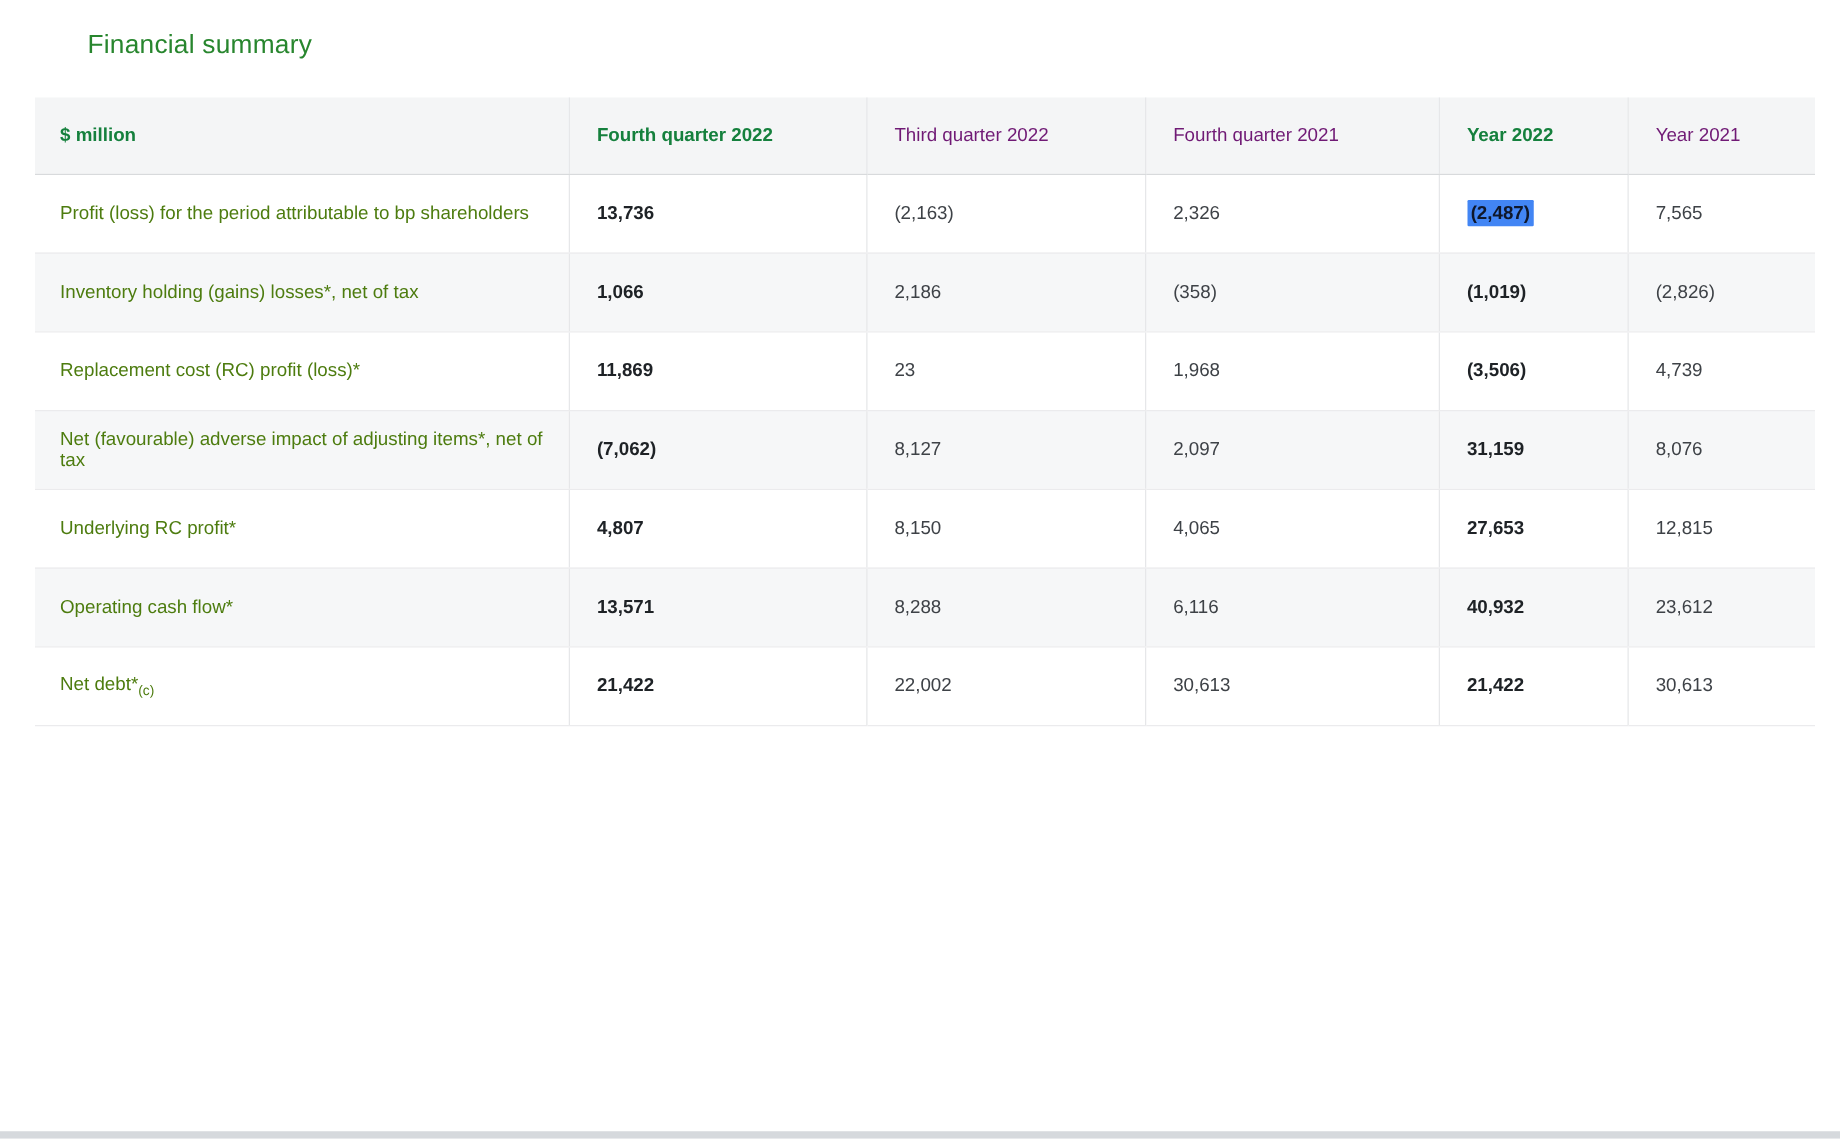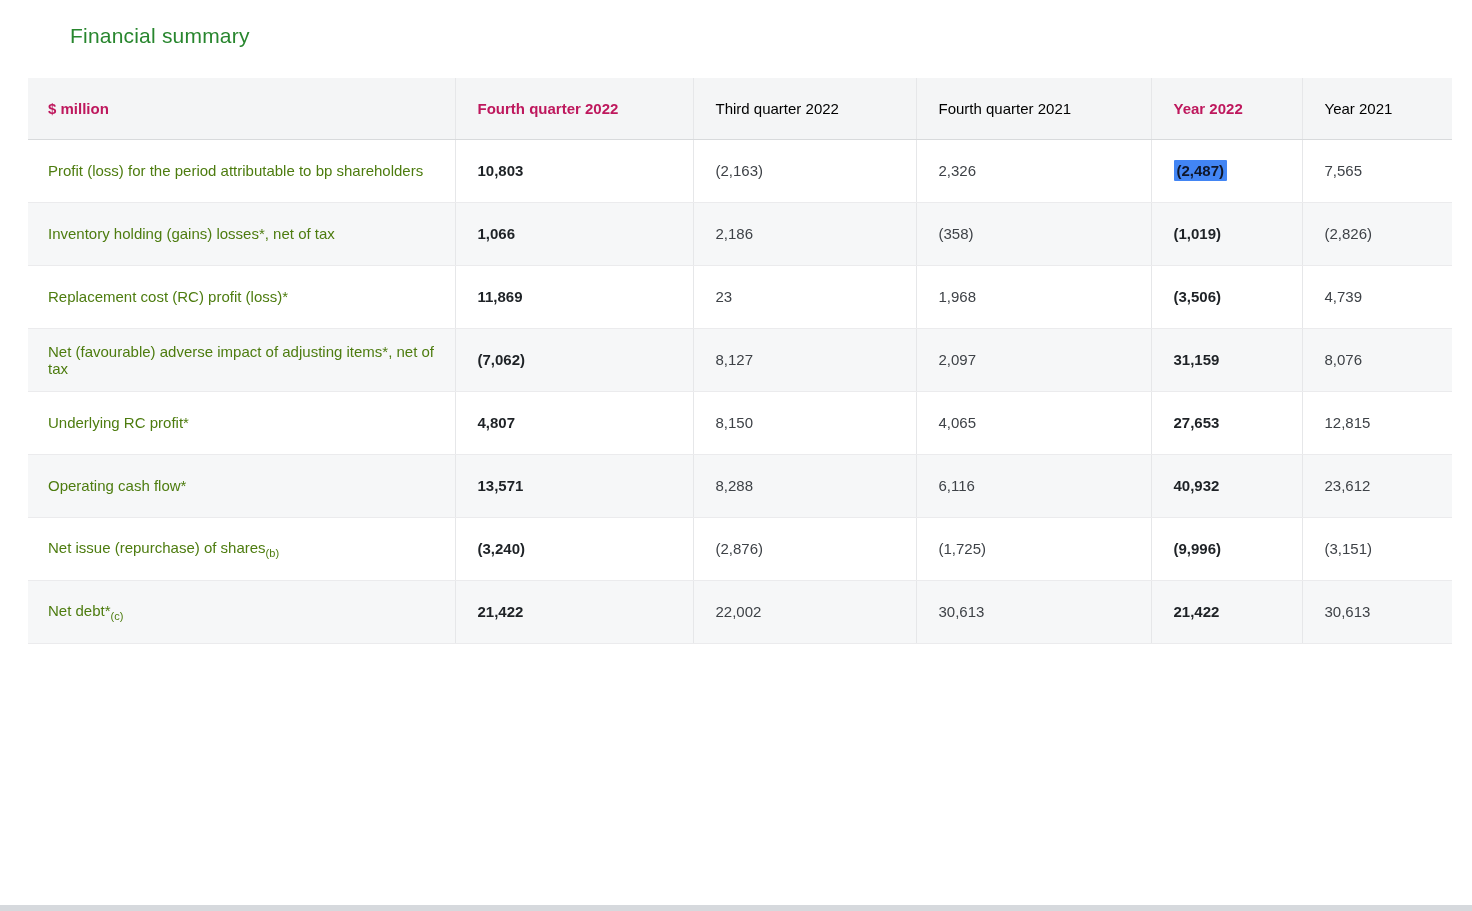--- a/index.html
+++ b/index.html
@@ -17,24 +17,24 @@
   table.fin { border-collapse: collapse; table-layout: fixed; width: 1424px; }
   col.c-label { width: 427px; }
   col.c-q1 { width: 238px; }
   col.c-q2 { width: 223px; }
   col.c-q3 { width: 235px; }
   col.c-y1 { width: 151px; }
   col.c-y2 { width: 150px; }
 
   table.fin th {
     height: 61px; background: #f4f5f6; text-align: left;
-    font-size: 15px; font-weight: normal; color: #000000;
+    font-size: 15px; font-weight: normal; color: #701a75;
     border-bottom: 1px solid #d8dadc; padding-left: 22px;
   }
-  table.fin th.b { font-weight: bold; color: #be185d; }
+  table.fin th.b { font-weight: bold; color: #15803d; }
   table.fin th:first-child { padding-left: 20px; }
   table.fin th:not(:first-child), table.fin td:not(:first-child) { border-left: 1px solid #e6e7e9; }
 
   table.fin td {
     height: 63px; font-size: 15px; color: #3e4247;
     border-bottom: 1px solid #ebebed; padding-left: 22px;
     background: #ffffff; vertical-align: middle;
   }
   table.fin td:first-child { padding-left: 20px; color: #4d7c0f; }
   table.fin tbody tr:nth-child(even) td { background: #f6f7f8; }
@@ -76,21 +76,21 @@
         <th class="b">Fourth quarter 2022</th>
             <th>Third quarter 2022</th>
             <th>Fourth quarter 2021</th>
             <th class="b">Year 2022</th>
             <th>Year 2021</th>
           </tr>
       </thead>
       <tbody id="table-body">
           <tr>
             <td><span>Profit (loss) for the period attributable to bp shareholders</span></td>
-            <td class="b"><span>10,803</span></td>
+            <td class="b"><span>13,736</span></td>
             <td><span>(2,163)</span></td>
             <td><span>2,326</span></td>
             <td class="b"><span class="selected" style="background: rgb(66, 133, 244);">(2,487)</span></td>
             <td><span>7,565</span></td>
           </tr>
           <tr>
             <td><span>Inventory holding (gains) losses*, net of tax</span></td>
             <td class="b"><span>1,066</span></td>
             <td><span>2,186</span></td>
             <td><span>(358)</span></td>
@@ -123,28 +123,20 @@
           </tr>
           <tr>
             <td><span>Operating cash flow*</span></td>
             <td class="b"><span>13,571</span></td>
             <td><span>8,288</span></td>
             <td><span>6,116</span></td>
             <td class="b"><span>40,932</span></td>
             <td><span>23,612</span></td>
           </tr>
           <tr>
-            <td><span>Net issue (repurchase) of shares</span><span class="sub">(b)</span></td>
-            <td class="b"><span>(3,240)</span></td>
-            <td><span>(2,876)</span></td>
-            <td><span>(1,725)</span></td>
-            <td class="b"><span>(9,996)</span></td>
-            <td><span>(3,151)</span></td>
-          </tr>
-          <tr>
             <td><span>Net debt*</span><span class="sub">(c)</span></td>
             <td class="b"><span>21,422</span></td>
             <td><span>22,002</span></td>
             <td><span>30,613</span></td>
             <td class="b"><span>21,422</span></td>
             <td><span>30,613</span></td>
           </tr>
         </tbody>
     </table>
   </div>

